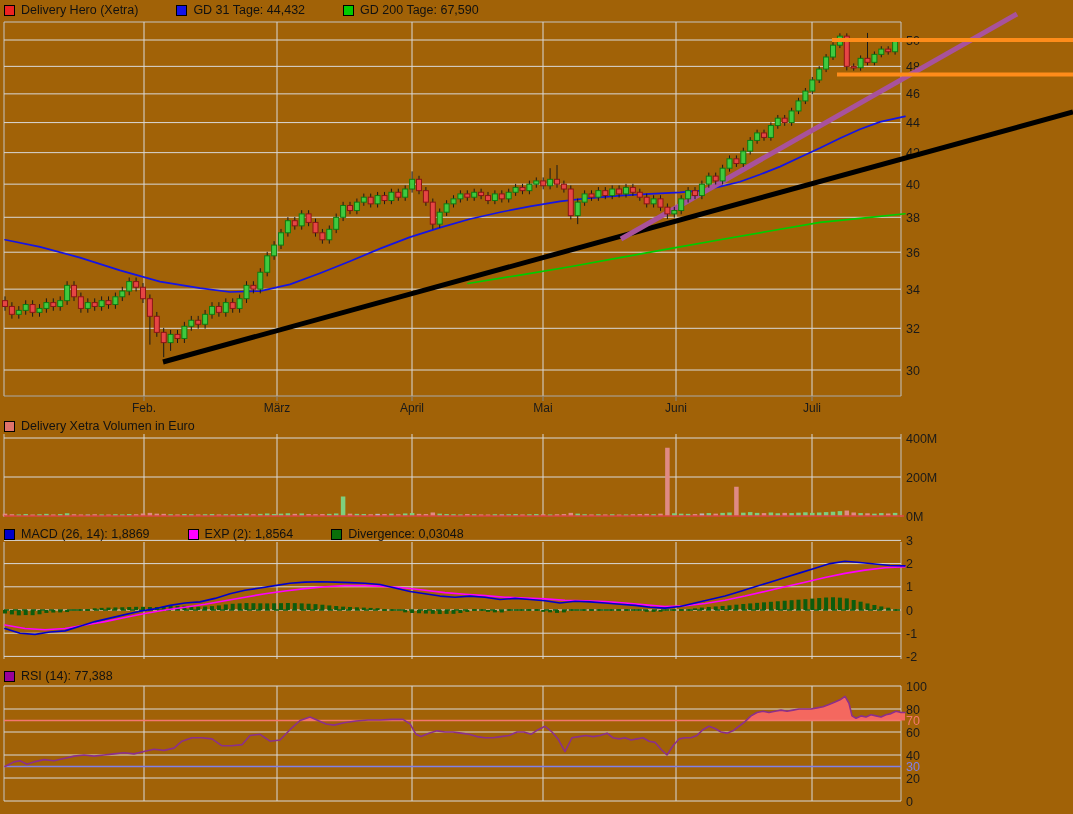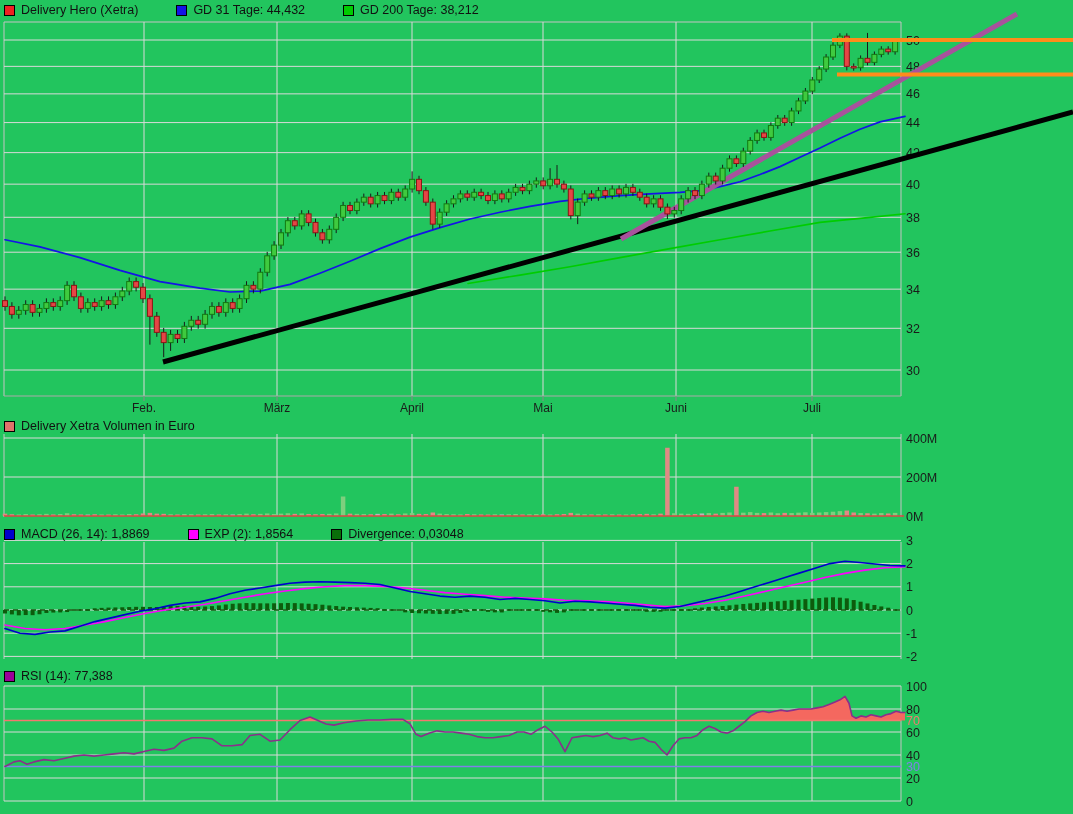--- a/index.html
+++ b/index.html
@@ -1,17 +1,17 @@
 <!DOCTYPE html>
 <html><head>
 <meta charset="utf-8">
 <style>
   html,body{margin:0;padding:0;background:#fff;}
   .screen{
-    position:relative;width:1073px;height:814px;background:#22c55e;
+    position:relative;width:1073px;height:814px;background:#a16207;
     font-family:"Liberation Sans",sans-serif;overflow:hidden;
   }
   .legend{position:absolute;left:4px;display:flex;align-items:center;gap:38px;
           font-size:12.5px;color:#111;white-space:nowrap;}
   .li{display:flex;align-items:center;}
   .sw{display:inline-block;width:9px;height:9px;border:1px solid #000;margin-right:6px;flex:0 0 auto;}
   svg text{font-family:"Liberation Sans",sans-serif;}
 </style>
 </head>
 <body>
@@ -23,21 +23,21 @@
     <span class="li">
       <span class="sw" style="background: rgb(238, 34, 34);"></span>
       <span>Delivery Hero (Xetra)</span>
     </span>
     <span class="li">
       <span class="sw" style="background: rgb(20, 20, 230);"></span>
       <span>GD 31 Tage: 44,432</span>
     </span>
     <span class="li">
       <span class="sw" style="background: rgb(0, 204, 0);"></span>
-      <span>GD 200 Tage: 38,212</span>
+      <span>GD 200 Tage: 67,590</span>
     </span>
   </div>
 
   
   <div class="legend" style="top:419px">
     <span class="li">
       <span class="sw" style="background: rgb(224, 115, 107);"></span>
       <span>Delivery Xetra Volumen in Euro</span>
     </span>
   </div>

